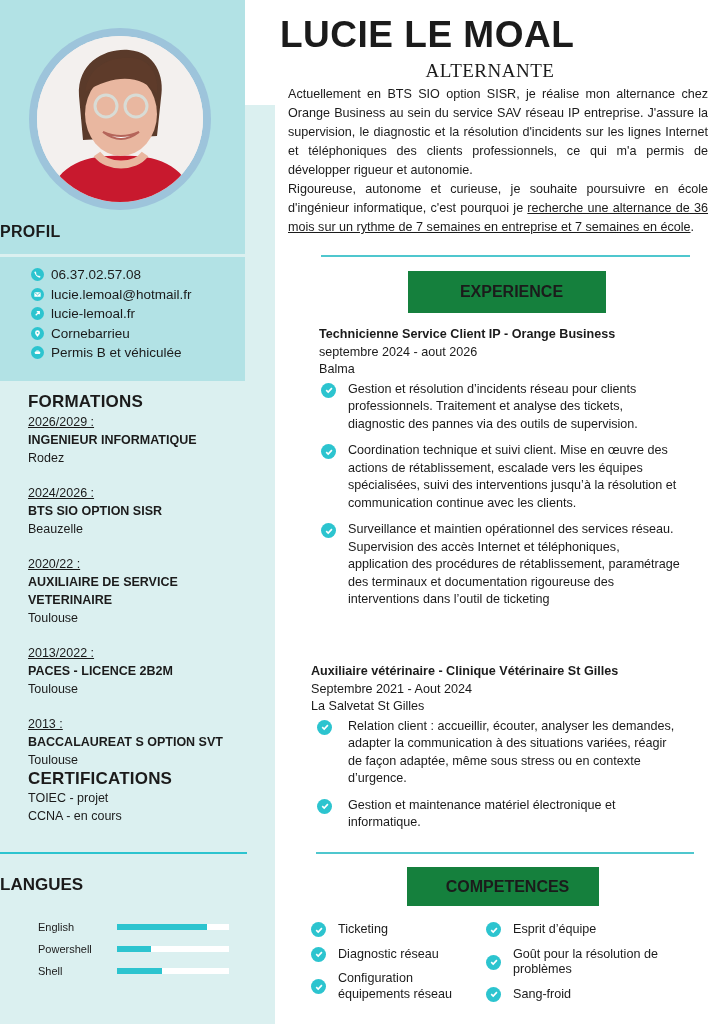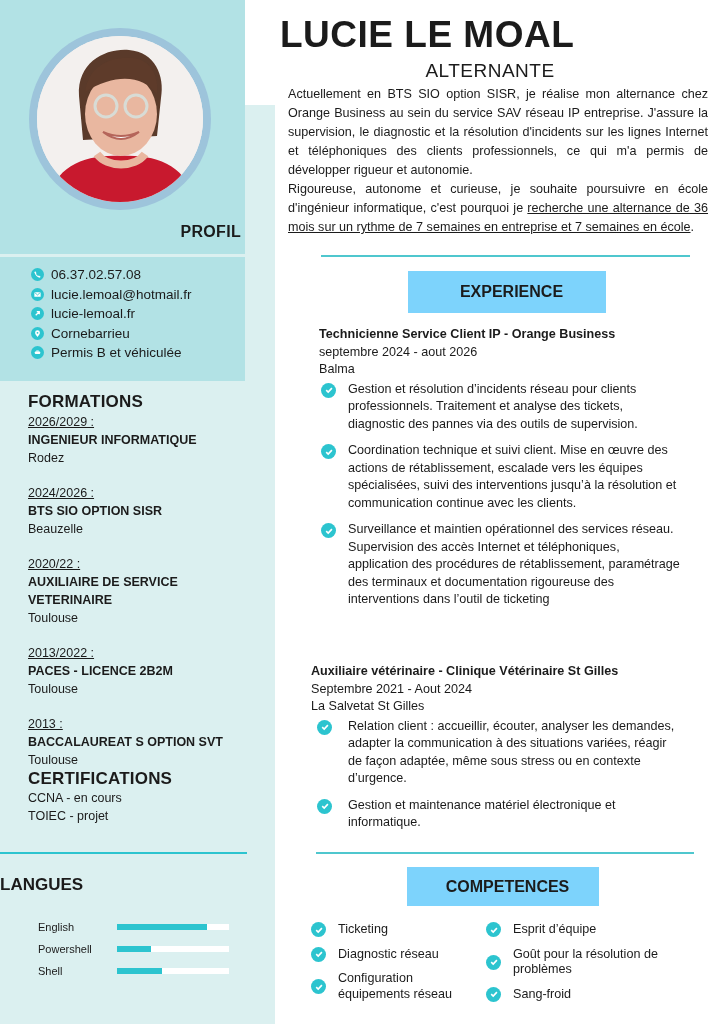--- a/index.html
+++ b/index.html
@@ -8,21 +8,21 @@
 
   
   .panel-light { position: absolute; left: 0; top: 105px; width: 275px; height: 919px; background: #dbf0f0; }
   .block-profile { position: absolute; left: 0; top: 0; width: 245px; height: 254px; background: #b2e2e5; }
   .block-contact { position: absolute; left: 0; top: 257px; width: 245px; height: 124px; background: #b2e2e5; }
 
   .photo-ring { position: absolute; left: 29px; top: 28px; width: 182px; height: 182px; border-radius: 50%; background: #9dc4db; }
   .photo { position: absolute; left: 8px; top: 8px; width: 166px; height: 166px; border-radius: 50%; overflow: hidden; background: #f4f1ef; }
   .photo svg { width: 100%; height: 100%; display: block; }
 
-  .profil-title { position: absolute; left: 0; top: 223px; width: 241px; text-align: right; font-weight: bold; font-size: 16px; letter-spacing: 0.3px; }
+  .profil-title { position: absolute; left: 0; top: 223px; width: 241px; text-align: left; font-weight: bold; font-size: 16px; letter-spacing: 0.3px; }
 
   .contact-list { position: absolute; left: 31px; top: 265px; list-style: none; }
   .contact-list li { display: flex; align-items: center; height: 19.5px; font-size: 13.5px; }
   .cicon { width: 13px; height: 13px; border-radius: 50%; background: #2cc4cf; margin-right: 7px; display: inline-flex; align-items: center; justify-content: center; flex: none; }
   .cicon svg { width: 9px; height: 9px; }
 
   .formations { position: absolute; left: 28px; top: 392px; width: 220px; }
   .section-h { font-weight: bold; font-size: 17px; letter-spacing: 0.2px; }
   .form-item { margin-top: 1px; margin-bottom: 17px; font-size: 12.5px; line-height: 18px; }
   .form-date { text-decoration: underline; }
@@ -35,29 +35,29 @@
 
   .left-rule { position: absolute; left: 0; top: 852px; width: 247px; height: 2px; background: #2cc4cf; }
   .langues-title { position: absolute; left: 0; top: 875px; width: 270px; text-align: left; font-weight: bold; font-size: 17px; }
   .lang-row { position: absolute; left: 38px; display: flex; align-items: center; height: 18px; font-size: 11px; }
   .lang-name { width: 79px; }
   .lang-track { width: 112px; height: 6px; background: #ffffff; position: relative; }
   .lang-fill { position: absolute; left: 0; top: 0; height: 6px; background: #2cc4cf; }
 
   
   .name { position: absolute; left: 280px; top: 14px; width: 420px; font-weight: bold; font-size: 37px; letter-spacing: 0.5px; }
-  .role { position: absolute; left: 280px; top: 60px; width: 420px; text-align: center; font-size: 19px; letter-spacing: 0.5px; }
+  .role { position: absolute; left: 280px; top: 60px; width: 420px; text-align: center; font-size: 19px; letter-spacing: 0.5px; font-family: Liberation Serif, serif; }
   .summary { position: absolute; left: 288px; top: 85px; width: 420px; font-size: 12.6px; line-height: 19px; text-align: justify; }
   .summary .u { text-decoration: underline; }
 
   .rule { position: absolute; height: 2px; background: #4fc7ce; }
   .rule-1 { left: 321px; top: 255px; width: 369px; }
   .rule-2 { left: 316px; top: 852px; width: 378px; }
 
-  .sec-box { position: absolute; background: #7dd3fc; font-weight: bold; font-size: 16px; text-align: center; display: flex; align-items: center; justify-content: center; padding-left: 9px; }
+  .sec-box { position: absolute; background: #15803d; font-weight: bold; font-size: 16px; text-align: center; display: flex; align-items: center; justify-content: center; padding-left: 9px; }
   .exp-box { left: 408px; top: 271px; width: 198px; height: 42px; }
   .comp-box { left: 407px; top: 867px; width: 192px; height: 39px; }
 
   .job { position: absolute; width: 390px; font-size: 12.6px; line-height: 17.5px; }
   .job-1 { left: 319px; top: 326px; }
   .job-2 { left: 311px; top: 663px; }
   .job-title { font-weight: bold; }
   .bullets { list-style: none; }
   .bullets li { display: flex; align-items: flex-start; }
   .check { width: 15px; height: 15px; border-radius: 50%; background: #2cc4cf; flex: none; display: inline-flex; align-items: center; justify-content: center; margin-top: 2px; }
@@ -170,22 +170,22 @@
     <div class="form-title">PACES - LICENCE 2B2M</div>
     <div>Toulouse</div>
   </div>
   <div class="form-item last">
     <div class="form-date">2013 :</div>
     <div class="form-title">BACCALAUREAT S OPTION SVT</div>
     <div>Toulouse</div>
   </div>
   <div class="certs">
     <div class="section-h">CERTIFICATIONS</div>
+    <div class="cert-line">TOIEC - projet</div>
     <div class="cert-line">CCNA - en cours</div>
-    <div class="cert-line">TOIEC - projet</div>
   </div>
 </div>
 
 <div class="left-rule"></div>
 <div class="langues-title">LANGUES</div>
 <div class="lang-row" style="top:918px">
   <span class="lang-name">English</span>
   <span class="lang-track">
       <span class="lang-fill" style="width: 80%;"></span>
     </span>

